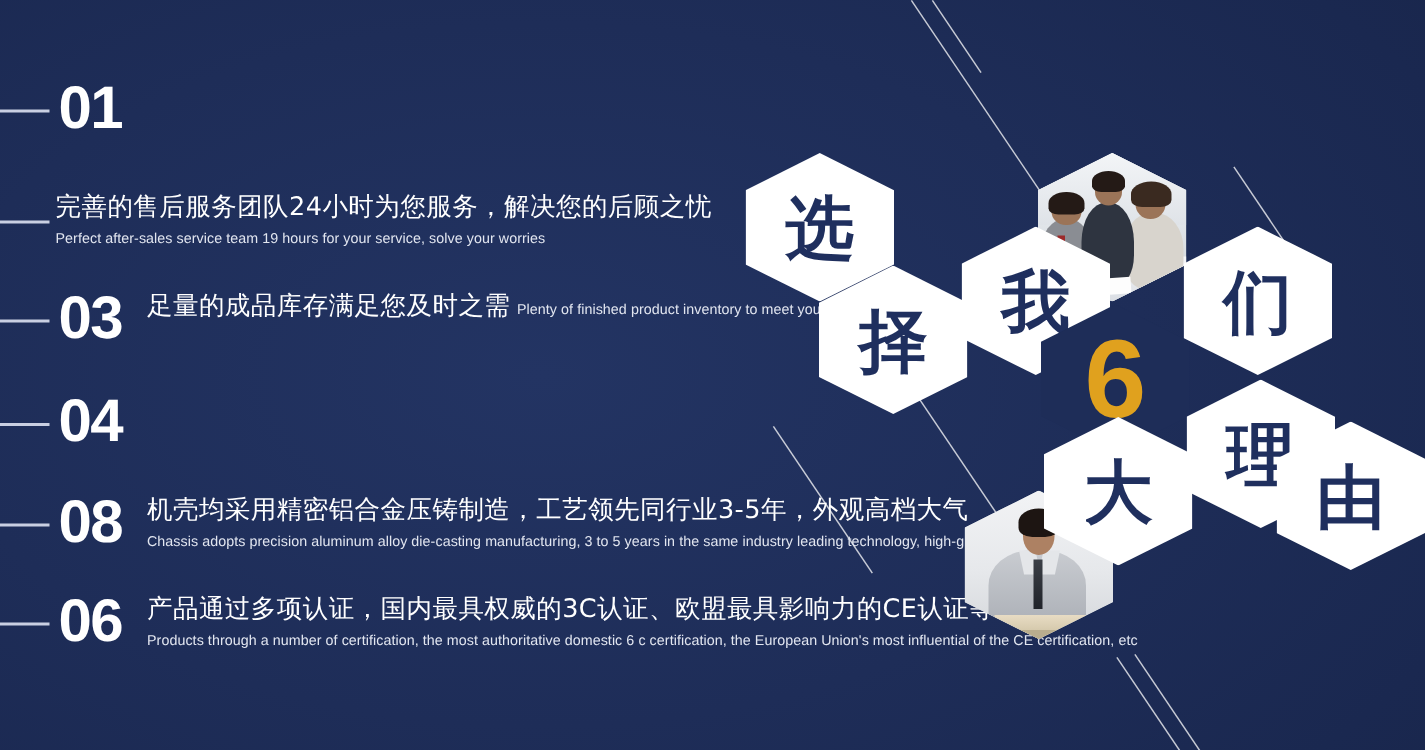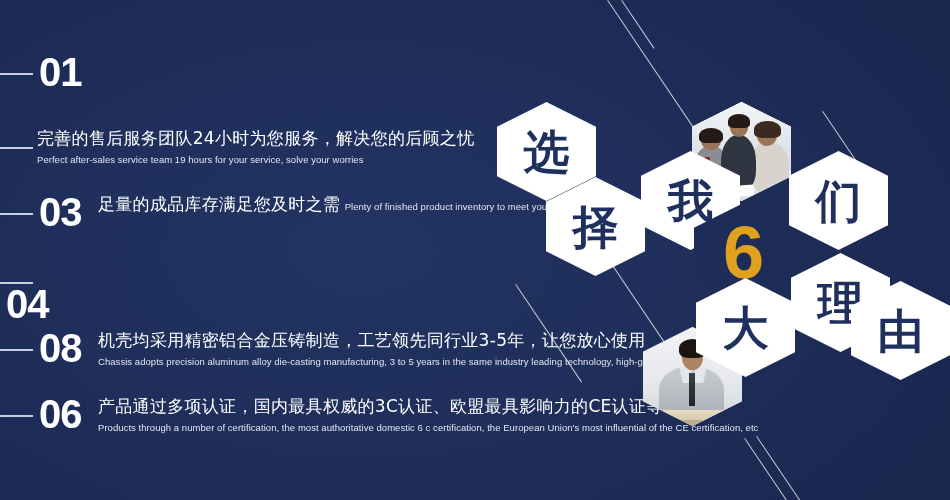--- a/index.html
+++ b/index.html
@@ -210,30 +210,30 @@
 
     <div class="reason" style="top:180px;margin-top:12px;">
       <span class="dash"></span>
       <span class="num">03</span>
       <span class="texts">
         <span class="cn">足量的成品库存满足您及时之需</span>
         <span class="en">Plenty of finished product inventory to meet your needs in a timely manner</span>
       </span>
     </div>
 
-    <div class="reason" style="top:261px;flex-direction:column;">
+    <div class="reason" style="top:261px;">
       <span class="dash"></span>
       <span class="num">04</span>
     </div>
 
     <div class="reason" style="top:328px;">
       <span class="dash"></span>
       <span class="num">08</span>
       <span class="texts">
-        <span class="cn">机壳均采用精密铝合金压铸制造，工艺领先同行业3-5年，让您放心使用</span>
+        <span class="cn">机壳均采用精密铝合金压铸制造，工艺领先同行业3-5年，外观高档大气</span>
         <span class="en">Chassis adopts precision aluminum alloy die-casting manufacturing, 3 to 5 years in the same industry leading technology, high-grade appearance atmosphere</span>
       </span>
     </div>
 
     <div class="reason" style="top:394px;">
       <span class="dash"></span>
       <span class="num">06</span>
       <span class="texts">
         <span class="cn">产品通过多项认证，国内最具权威的3C认证、欧盟最具影响力的CE认证等</span>
         <span class="en">Products through a number of certification, the most authoritative domestic 6 c certification, the European Union's most influential of the CE certification, etc</span>

